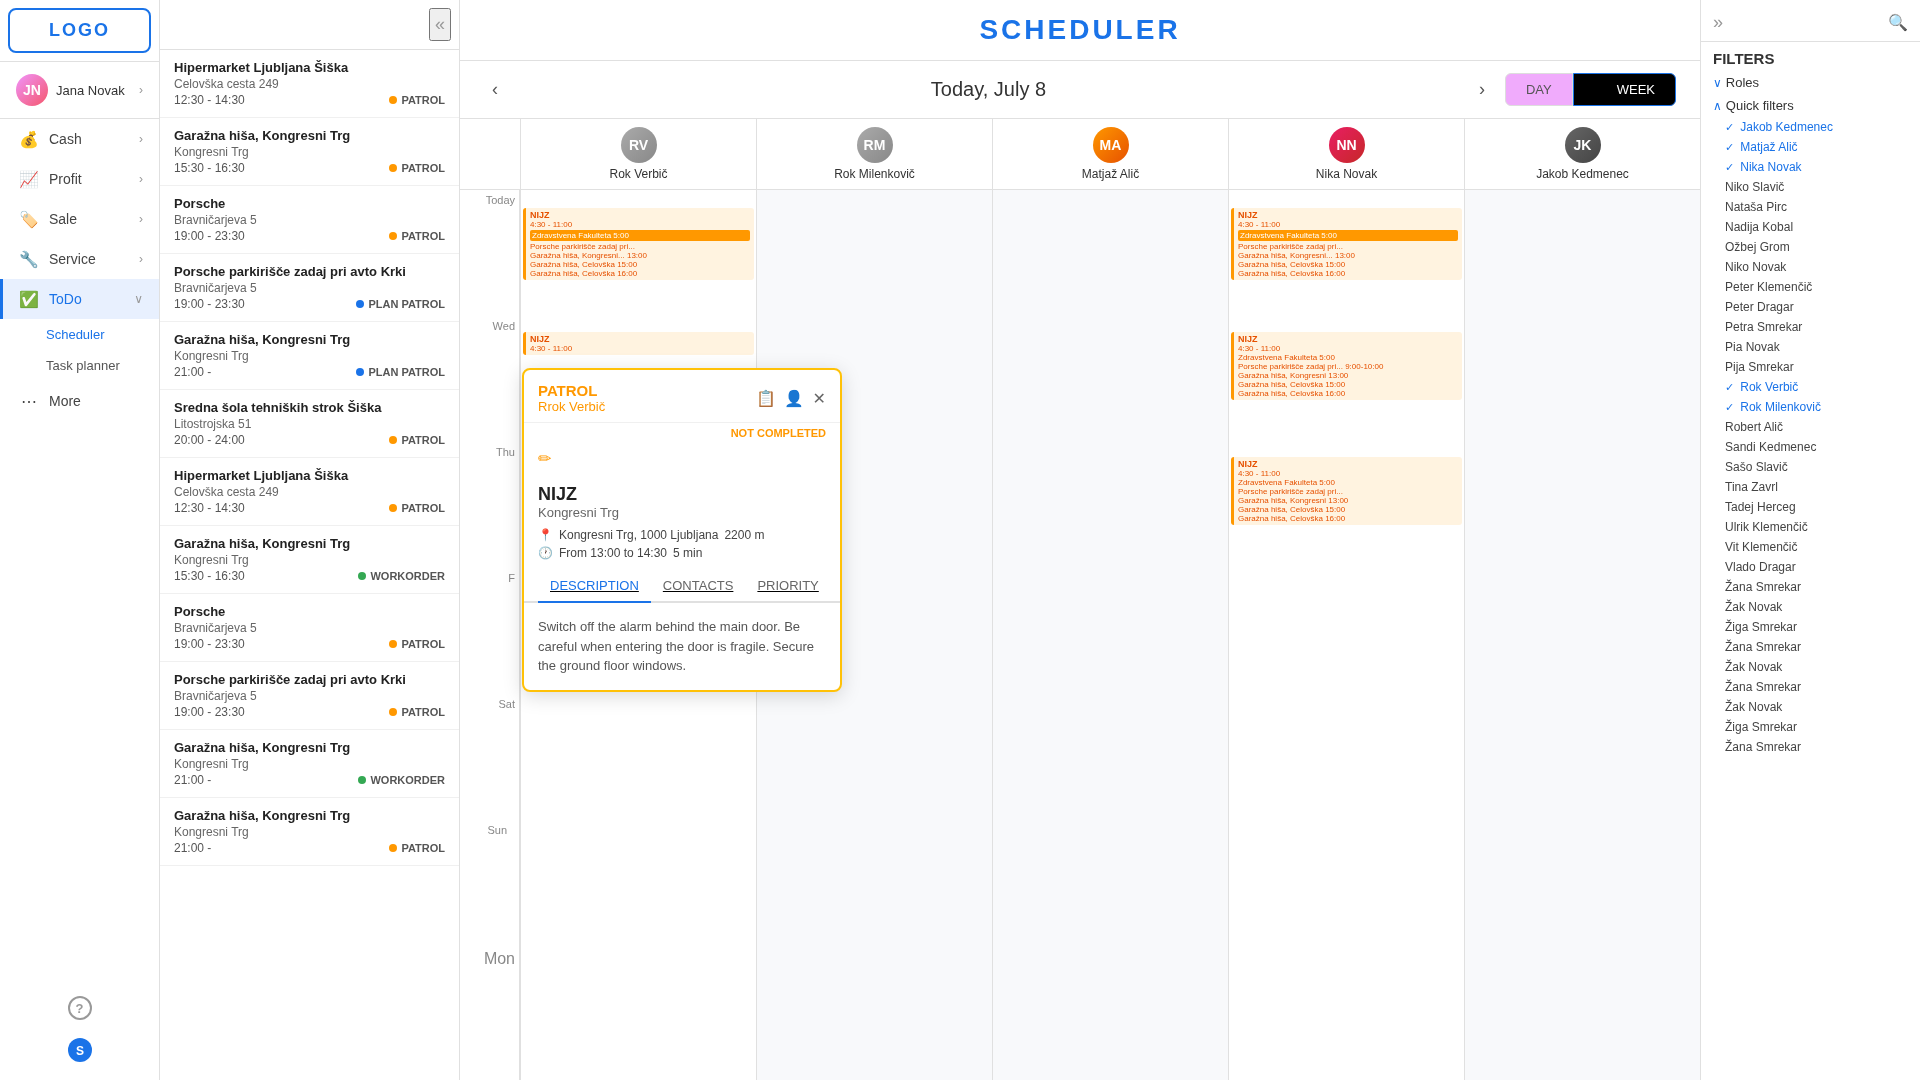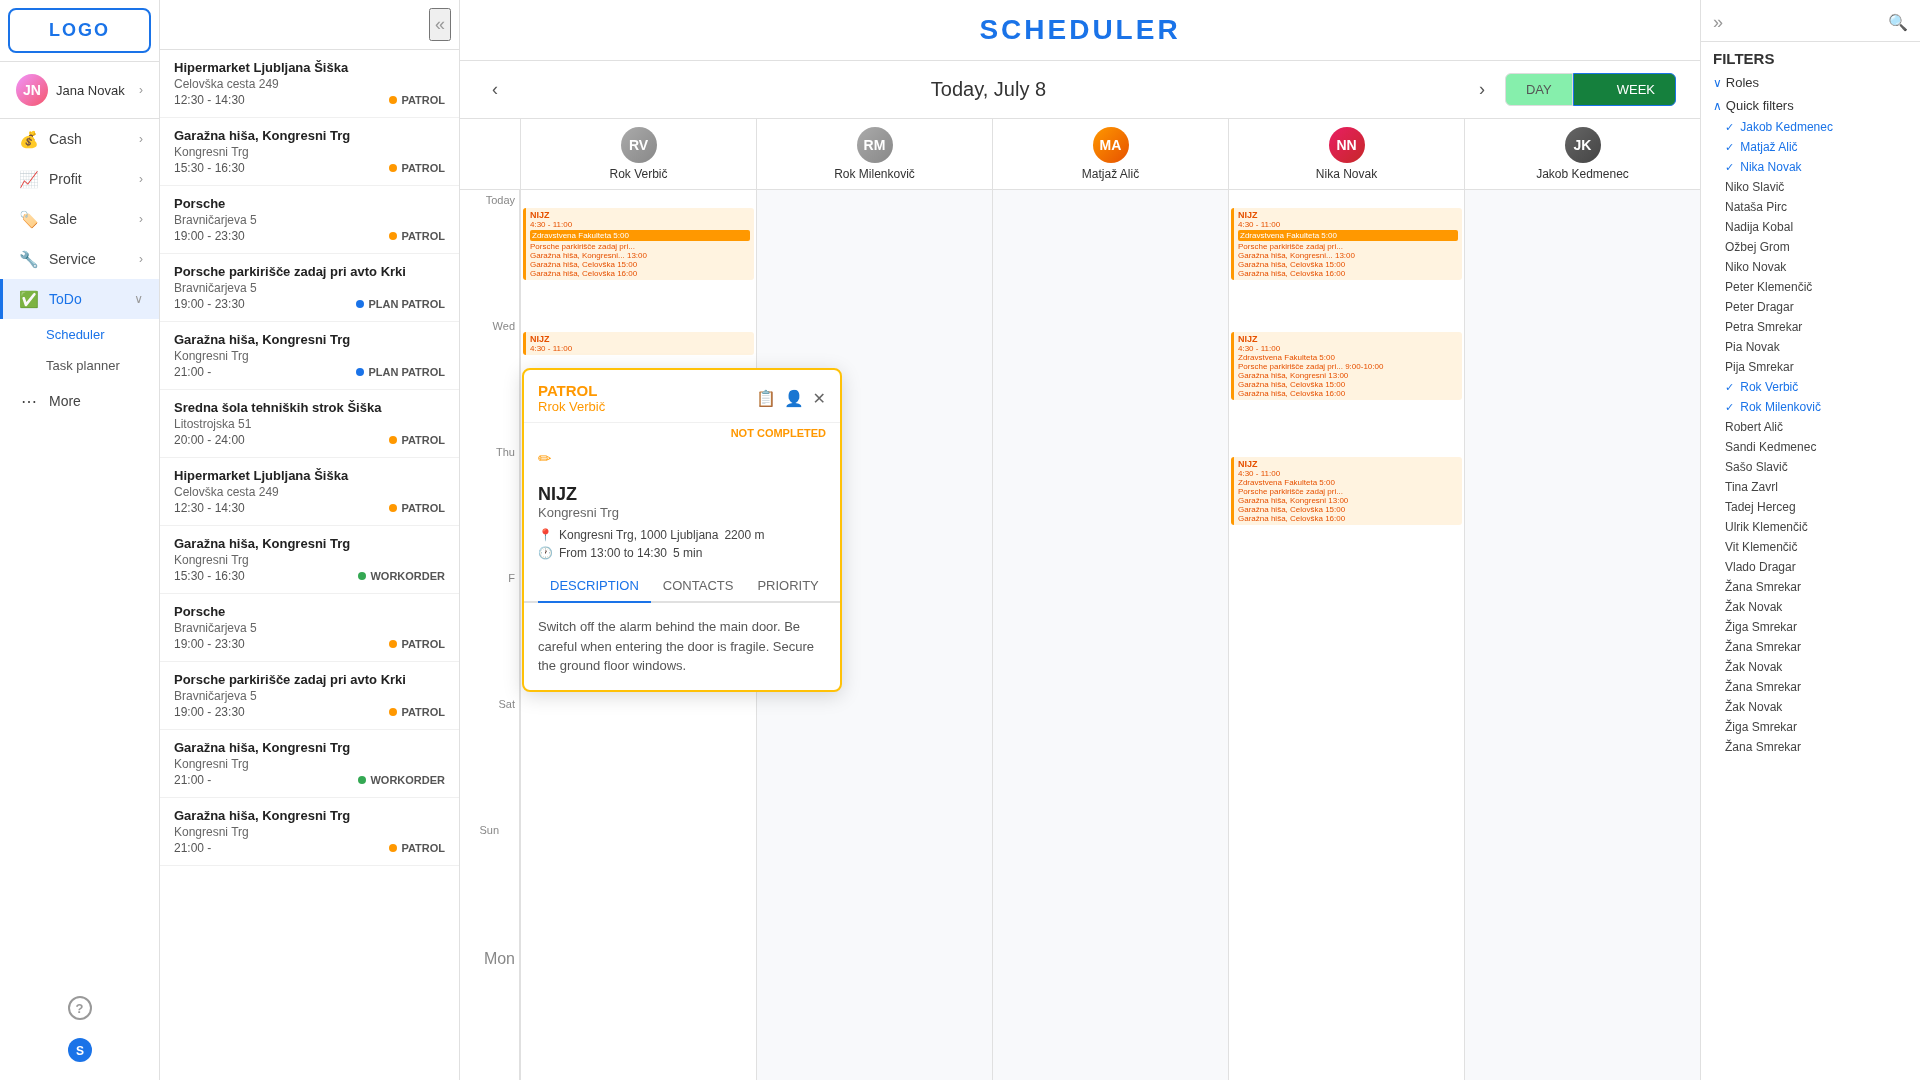--- a/index.html
+++ b/index.html
@@ -120,26 +120,26 @@
     .date-nav {
       display: flex; align-items: center; gap: 12px;
       padding: 12px 24px;
       background: #fff;
       border-bottom: 1px solid #e0e0e0;
     }
     .nav-arrow-btn { background: none; border: none; font-size: 18px; cursor: pointer; color: #555; padding: 4px 8px; }
     .date-label { font-size: 20px; font-weight: 500; color: #333; flex: 1; text-align: center; }
     .view-toggle { display: flex; gap: 0; }
     .view-btn {
-      padding: 8px 20px; border: 1px solid #ddd; background: #86efac;
+      padding: 8px 20px; border: 1px solid #ddd; background: #f0abfc;
       cursor: pointer; font-size: 13px; color: #555; font-weight: 500;
     }
     .view-btn:first-child { border-radius: 6px 0 0 6px; }
     .view-btn:last-child { border-radius: 0 6px 6px 0; }
-    .view-btn.active { background: #15803d; color: #fff; border-color: #1a73e8; padding-left: 43px; }
+    .view-btn.active { background: #000000; color: #fff; border-color: #1a73e8; padding-left: 43px; }
     .calendar-header-row {
       display: flex;
       background: #fff;
       border-bottom: 1px solid #e0e0e0;
     }
     .time-gutter { width: 60px; flex-shrink: 0; }
     .person-col {
       flex: 1;
       border-left: 1px solid #e0e0e0;
       display: flex; flex-direction: column; align-items: center;
@@ -181,21 +181,21 @@
     }
     .edit-pencil { color: #ff9800; font-size: 16px; cursor: pointer; }
 
     .popup-info { padding: 10px 14px; }
     .popup-name { font-size: 18px; font-weight: 700; color: #222; }
     .popup-addr { font-size: 13px; color: #666; margin-bottom: 8px; }
     .popup-meta { display: flex; gap: 16px; margin-bottom: 0; }
     .popup-meta-item { display: flex; align-items: center; gap: 6px; font-size: 12px; color: #444; }
     .popup-meta-icon { color: #666; }
 
-    .popup-tabs { display: flex; border-bottom: 2px solid #e0e0e0; padding: 0 14px; }
+    .popup-tabs { display: flex; border-bottom: 2px solid #e0e0e0; padding: 0 14px; text-decoration: underline; }
     .popup-tab {
       padding: 8px 12px; font-size: 13px; color: #666; cursor: pointer;
       border-bottom: 2px solid transparent; margin-bottom: -2px;
     }
     .popup-tab.active { color: #1a73e8; border-bottom-color: #1a73e8; font-weight: 500; }
 
     .popup-body { padding: 14px; font-size: 13px; color: #555; line-height: 1.5; }
 
     
     .right-panel {
@@ -436,21 +436,21 @@
   </div>
 
   <div style="flex:1;overflow:hidden;position:relative;display:flex;">
 
     <div style="width:60px;background:#fff;border-right:1px solid #e0e0e0;flex-shrink:0;display:flex;flex-direction:column;justify-content:space-around;padding:4px 0;">
       <div style="font-size:11px;color:#888;text-align:right;padding-right:4px;height:14.28%;">Today</div>
       <div style="font-size:11px;color:#888;text-align:right;padding-right:4px;height:14.28%;">Wed</div>
       <div style="font-size:11px;color:#888;text-align:right;padding-right:4px;height:14.28%;">Thu</div>
       <div style="font-size:11px;color:#888;text-align:right;padding-right:4px;height:14.28%;">F</div>
       <div style="font-size:11px;color:#888;text-align:right;padding-right:4px;height:14.28%;">Sat</div>
-      <div style="font-size:11px;color:#888;text-align:right;padding-right:20px;height:14.28%;">Sun</div>
+      <div style="font-size:11px;color:#888;text-align:right;padding-right:12px;height:14.28%;">Sun</div>
       <div style="font-size:16px;color:#888;text-align:right;padding-right:4px;height:14.28%;">Mon</div>
     </div>
 
     <div style="flex:1;display:flex;position:relative;">
 
       <div style="flex:1;border-left:1px solid #e0e0e0;position:relative;background:#fff;">
 
         <div style="position:absolute;top:2%;left:2px;right:2px;background:#fff3e0;border-left:3px solid #ff9800;border-radius:3px;padding:2px 4px;font-size:9px;color:#e65100;cursor:pointer;">
           <div style="font-weight:600;">NIJZ</div>
           <div style="font-size:8px;">4:30 - 11:00</div>

